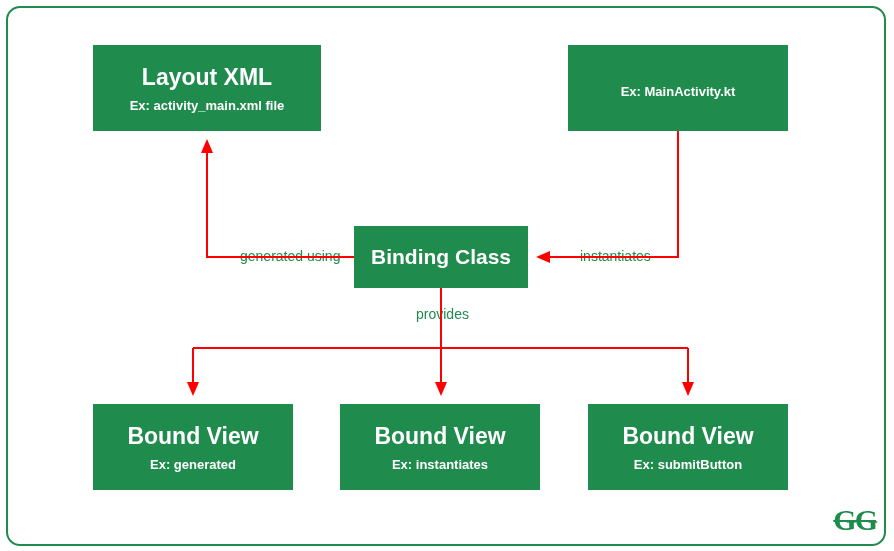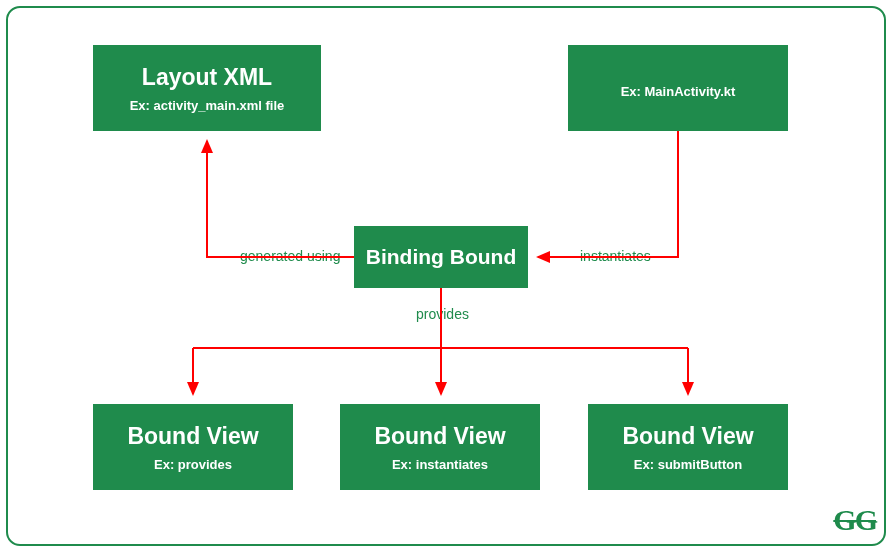--- a/index.html
+++ b/index.html
@@ -65,26 +65,26 @@
   <div class="node" style="left:93px; top:45px; width:228px; height:86px;">
     <div class="title big">Layout XML</div>
     <div class="sub">Ex: activity_main.xml file</div>
   </div>
 
   <div class="node" style="left:568px; top:45px; width:220px; height:86px;">
     <div class="sub">Ex: MainActivity.kt</div>
   </div>
 
   <div class="node" style="left:354px; top:226px; width:174px; height:62px;">
-    <div class="title">Binding Bound</div>
+    <div class="title">Binding Class</div>
   </div>
 
   <div class="node" style="left:93px; top:404px; width:200px; height:86px;">
     <div class="title big">Bound View</div>
-    <div class="sub">Ex: provides</div>
+    <div class="sub">Ex: generated</div>
   </div>
 
   <div class="node" style="left:340px; top:404px; width:200px; height:86px;">
     <div class="title big">Bound View</div>
     <div class="sub">Ex: instantiates</div>
   </div>
 
   <div class="node" style="left:588px; top:404px; width:200px; height:86px;">
     <div class="title big">Bound View</div>
     <div class="sub">Ex: submitButton</div>

